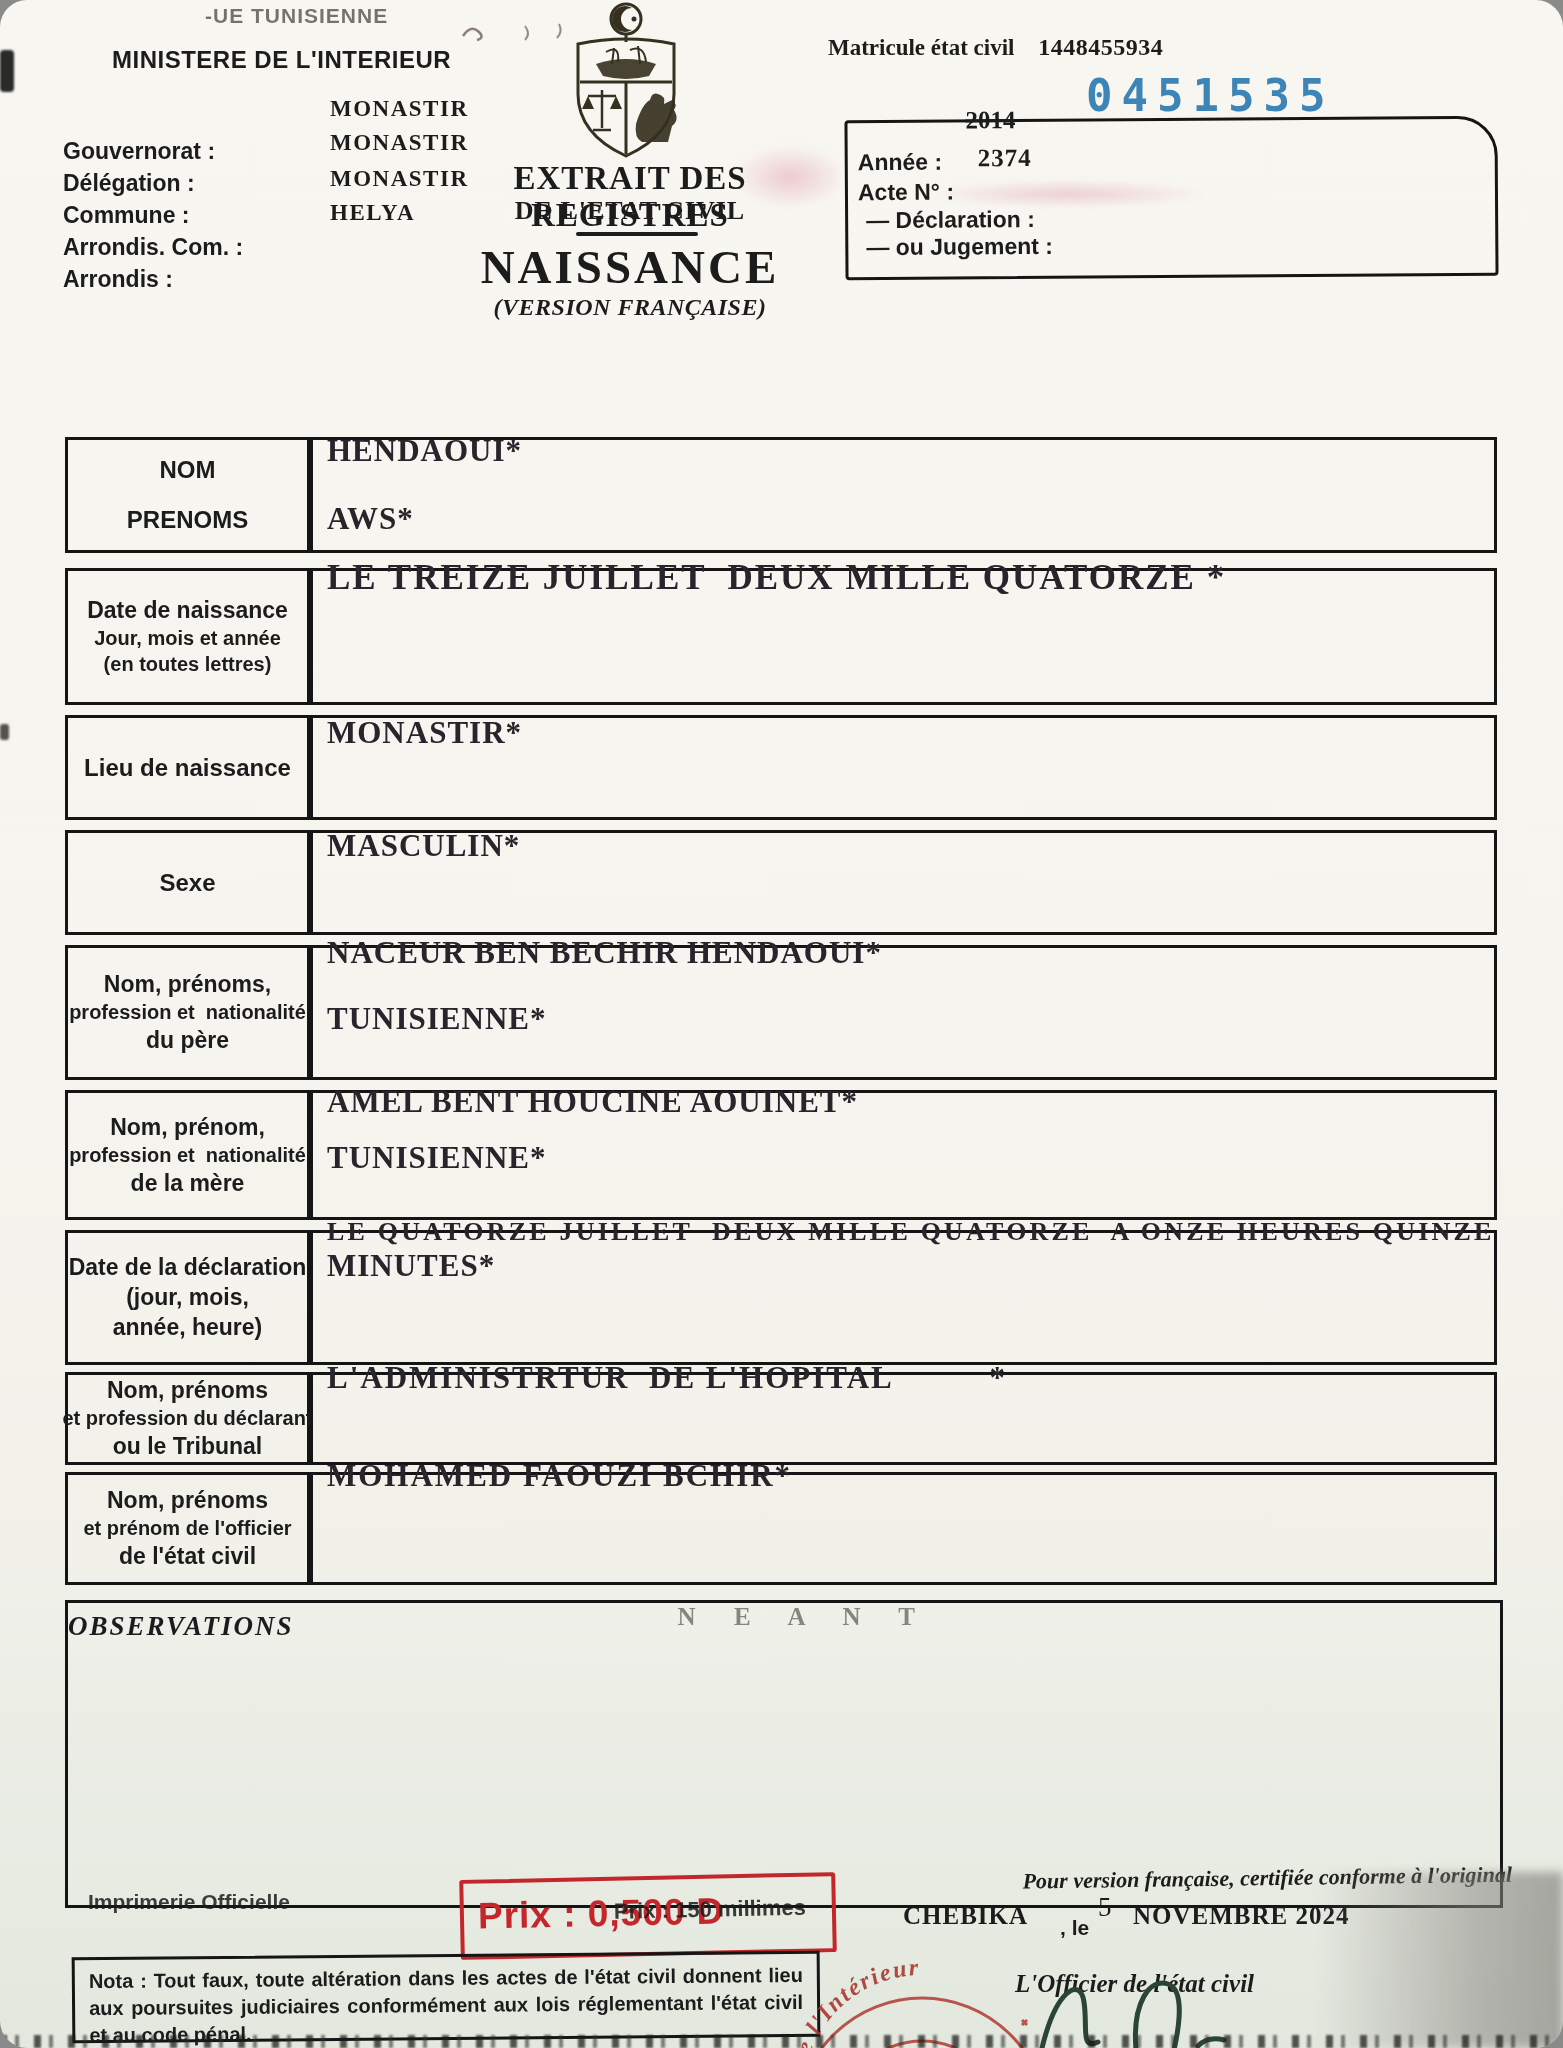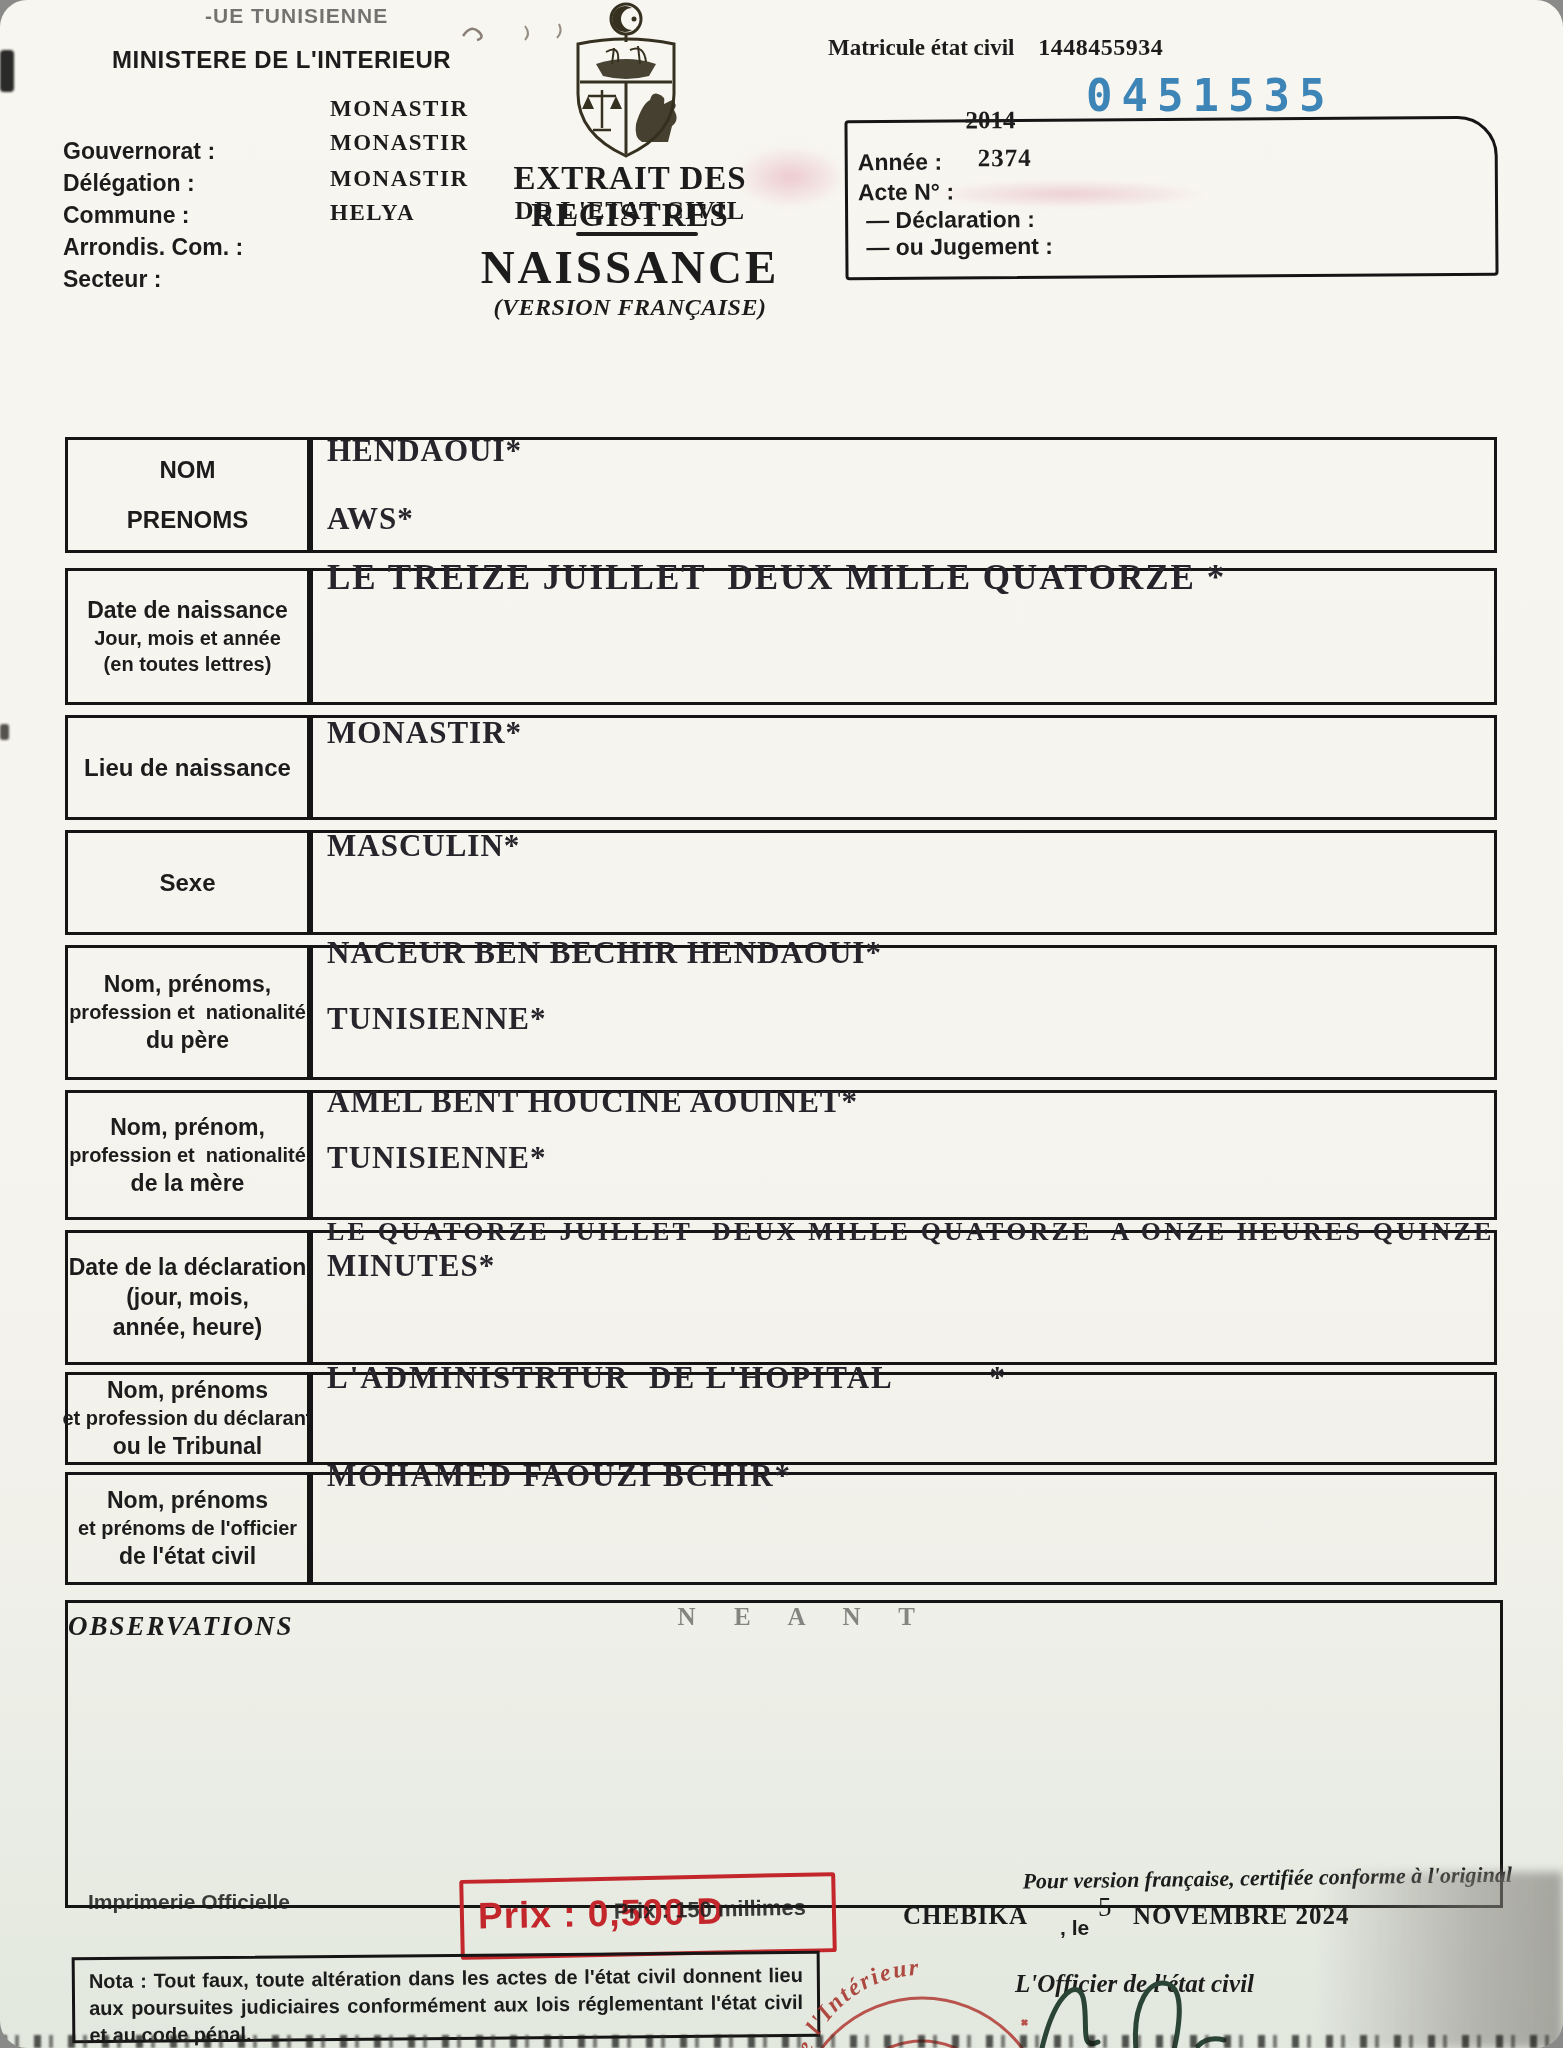--- a/index.html
+++ b/index.html
@@ -115,21 +115,21 @@
     <path d="M8,22 q8,-12 16,-4 q6,6 -2,8" stroke="#8a8078" stroke-width="2.5" fill="none"></path>
     <path d="M70,12 q6,8 0,14 M104,10 q4,8 -2,14" stroke="#968c82" stroke-width="2" fill="none"></path>
   </svg>
 
   <div class="abs rep-frag">-UE TUNISIENNE</div>
   <div class="abs ministere">MINISTERE DE L'INTERIEUR</div>
   <div class="abs region-label rl0">Gouvernorat :</div>
   <div class="abs region-label rl1">Délégation :</div>
   <div class="abs region-label rl2">Commune :</div>
   <div class="abs region-label rl3">Arrondis. Com. :</div>
-  <div class="abs region-label rl4">Secteur :</div>
+  <div class="abs region-label rl4">Arrondis :</div>
   <div class="abs region-value rv0">MONASTIR</div>
   <div class="abs region-value rv1">MONASTIR</div>
   <div class="abs region-value rv2">MONASTIR</div>
   <div class="abs region-value rv3">HELYA</div>
 
   <svg class="abs emblem" viewBox="0 0 120 160">
     <g stroke="#35301f" stroke-width="3" fill="none">
       <circle cx="60" cy="17" r="15"></circle>
       <path d="M66,6 A13,13 0 1,0 66,28 A10,10 0 1,1 66,6" fill="#35301f" stroke="none"></path>
       <circle cx="68" cy="17" r="2.5" fill="#35301f" stroke="none"></circle>
@@ -252,21 +252,21 @@
       <span class="lb1">ou le Tribunal</span>
     </div>
     <div class="val">
       <span class="vline v0">L'ADMINISTRTUR  DE L'HOPITAL          *</span>
     </div>
   </div>
 
   <div class="row r8">
     <div class="lab">
       <span class="lb1">Nom, prénoms</span>
-      <span class="lb2">et prénoms de l'officier</span>
+      <span class="lb2">et prénom de l'officier</span>
       <span class="lb1">de l'état civil</span>
     </div>
     <div class="val">
       <span class="vline v0">MOHAMED FAOUZI BCHIR*</span>
     </div>
   </div>
 
   <div class="abs obs-box">
     <span class="obs-overlay">N E A N T</span>
     <div class="obs-title">OBSERVATIONS</div>

